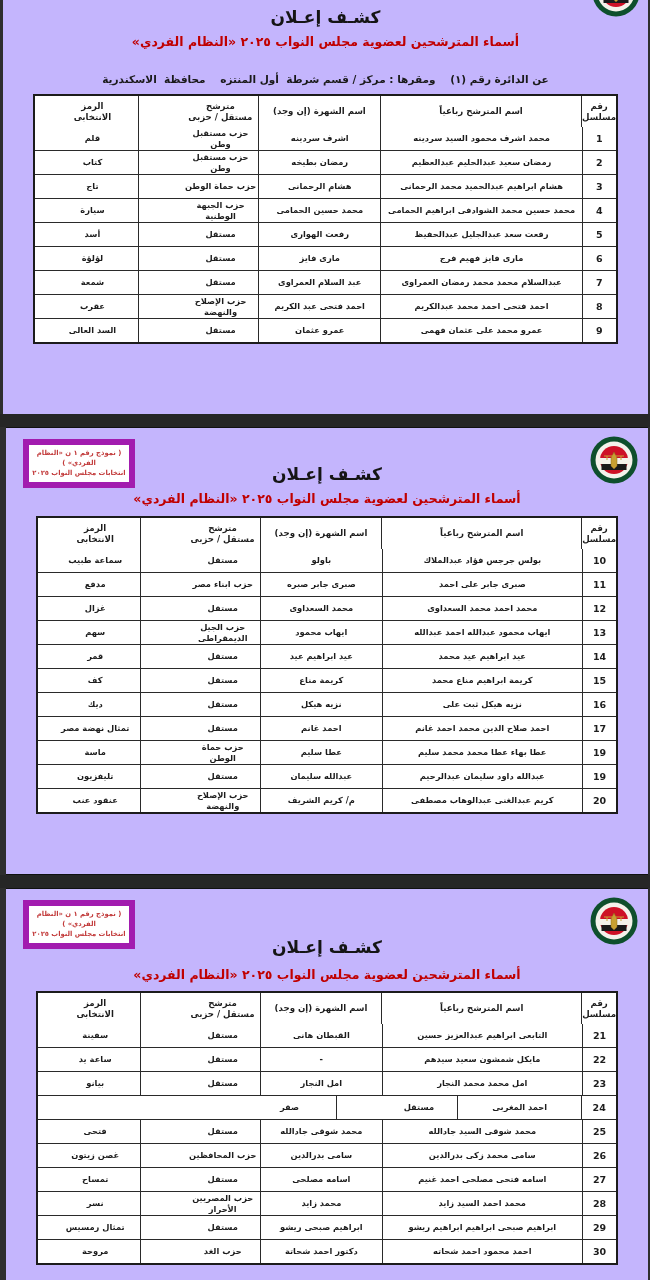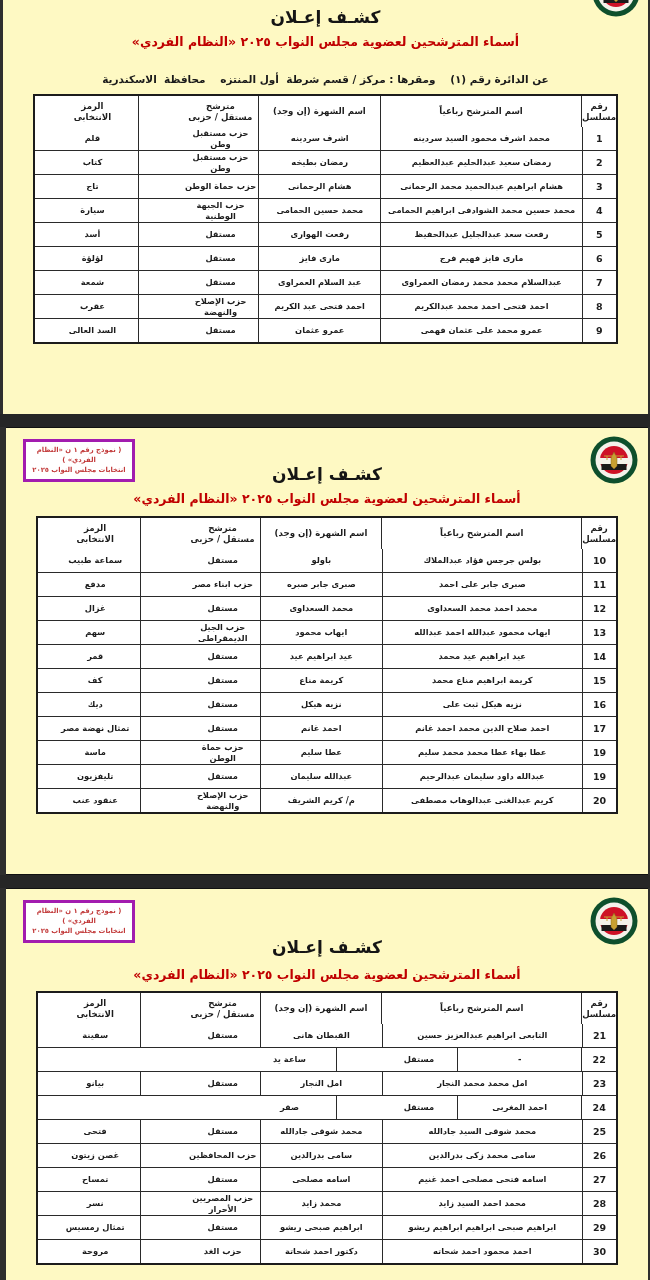--- a/index.html
+++ b/index.html
@@ -3,21 +3,21 @@
 <meta charset="utf-8">
 <style>
   * { margin:0; padding:0; box-sizing:border-box; }
   html,body { width:650px; height:1280px; }
   body {
     background:#2e2e2e;
     font-family:"DejaVu Sans", sans-serif;
     overflow:hidden;
   }
   .page {
-    background:#fef9c3;
+    background:#c4b5fd;
     position:relative;
     overflow:hidden;
   }
   .page1 { height:414px; margin:0 2px 0 3px; }
   .gap   { height:13px; background:#262626; }
   .page2 { height:448px; margin:0 2px 0 6px; border-top:1px solid #111; border-bottom:1px solid #111; }
   .page3 { height:392px; margin:0 2px 0 6px; border-top:1px solid #111; }
 
   
   .doc-title {
@@ -31,21 +31,21 @@
     text-align:center; font-weight:bold; color:#c00000;
     font-size:12.5px; margin-top:7px;
   }
   .page3 .doc-subtitle { margin-top:10px; }
   .district-line {
     text-align:center; font-weight:bold; color:#1a1a1a;
     font-size:10.5px; margin-top:24px; white-space:pre;
   }
   .corner-box {
     position:absolute; top:11px; left:17px; width:112px;
-    border:3px solid #a21caf; background:#fff;
+    border:6px solid #a21caf; background:#fff;
     padding:3px 2px; text-align:center;
     color:#c23a3a; font-size:6.8px; font-weight:bold; line-height:1.5;
   }
   .logo {
     position:absolute; top:8px; right:10px; width:48px; height:48px;
   }
   .page1 .logo { top:-31px; right:8px; }
 
   
   .ctable {
@@ -317,20 +317,21 @@
     <div>
         <div class="trow">
           <div class="cell c-serial">21</div>
           <div class="cell c-name">التابعى ابراهيم عبدالعزيز حسين</div>
           <div class="cell c-nickname">القبطان هانى</div>
           <div class="cell c-party">مستقل</div>
           <div class="cell c-symbol">سفينة</div>
         </div>
         <div class="trow">
           <div class="cell c-serial">22</div>
+          <div class="cell c-name">مايكل شمشون سعيد سيدهم</div>
           <div class="cell c-nickname">-</div>
           <div class="cell c-party">مستقل</div>
           <div class="cell c-symbol">ساعة يد</div>
         </div>
         <div class="trow">
           <div class="cell c-serial">23</div>
           <div class="cell c-name">امل محمد محمد النجار</div>
           <div class="cell c-nickname">امل النجار</div>
           <div class="cell c-party">مستقل</div>
           <div class="cell c-symbol">بيانو</div>

